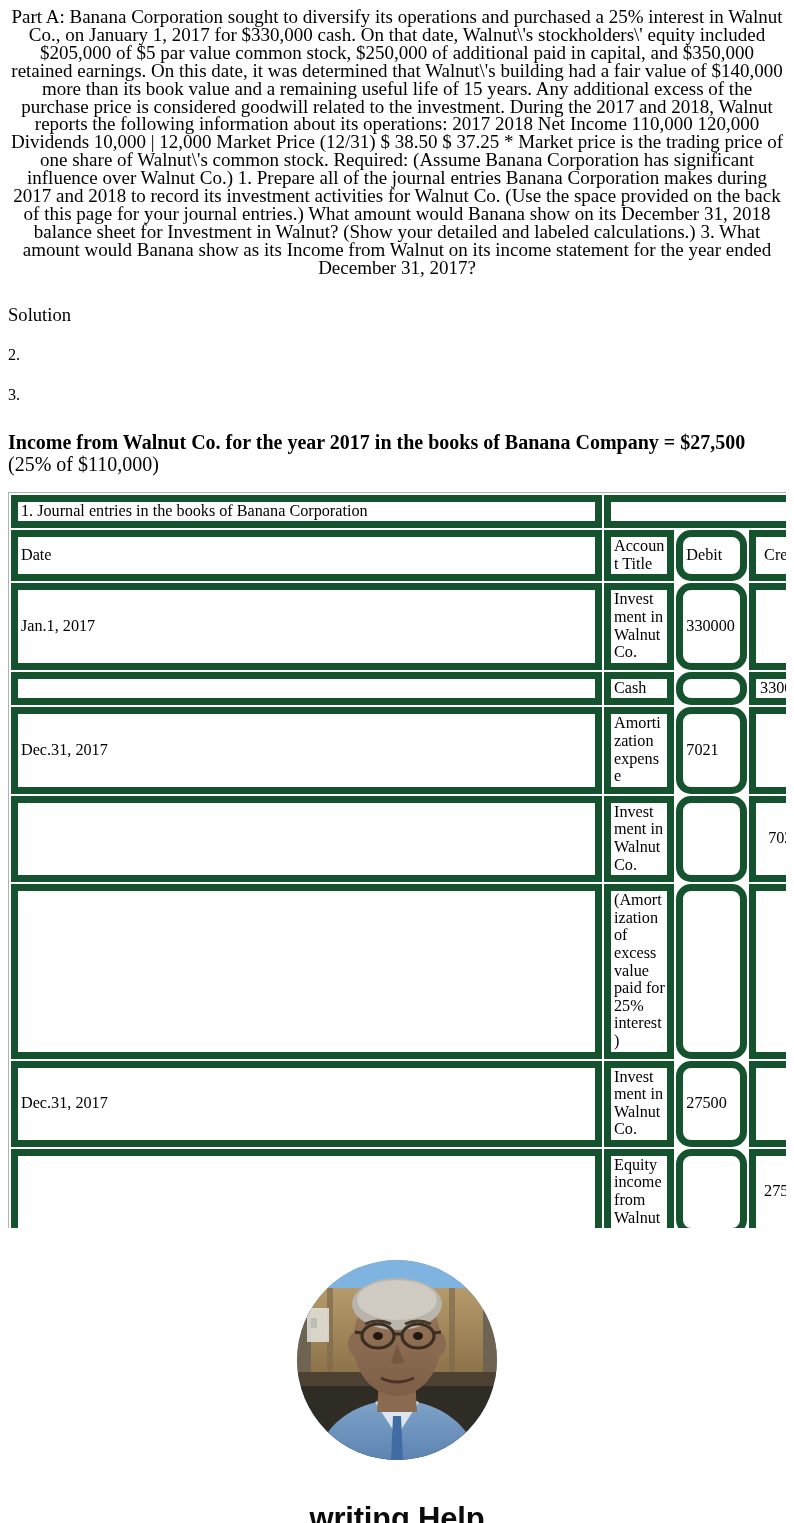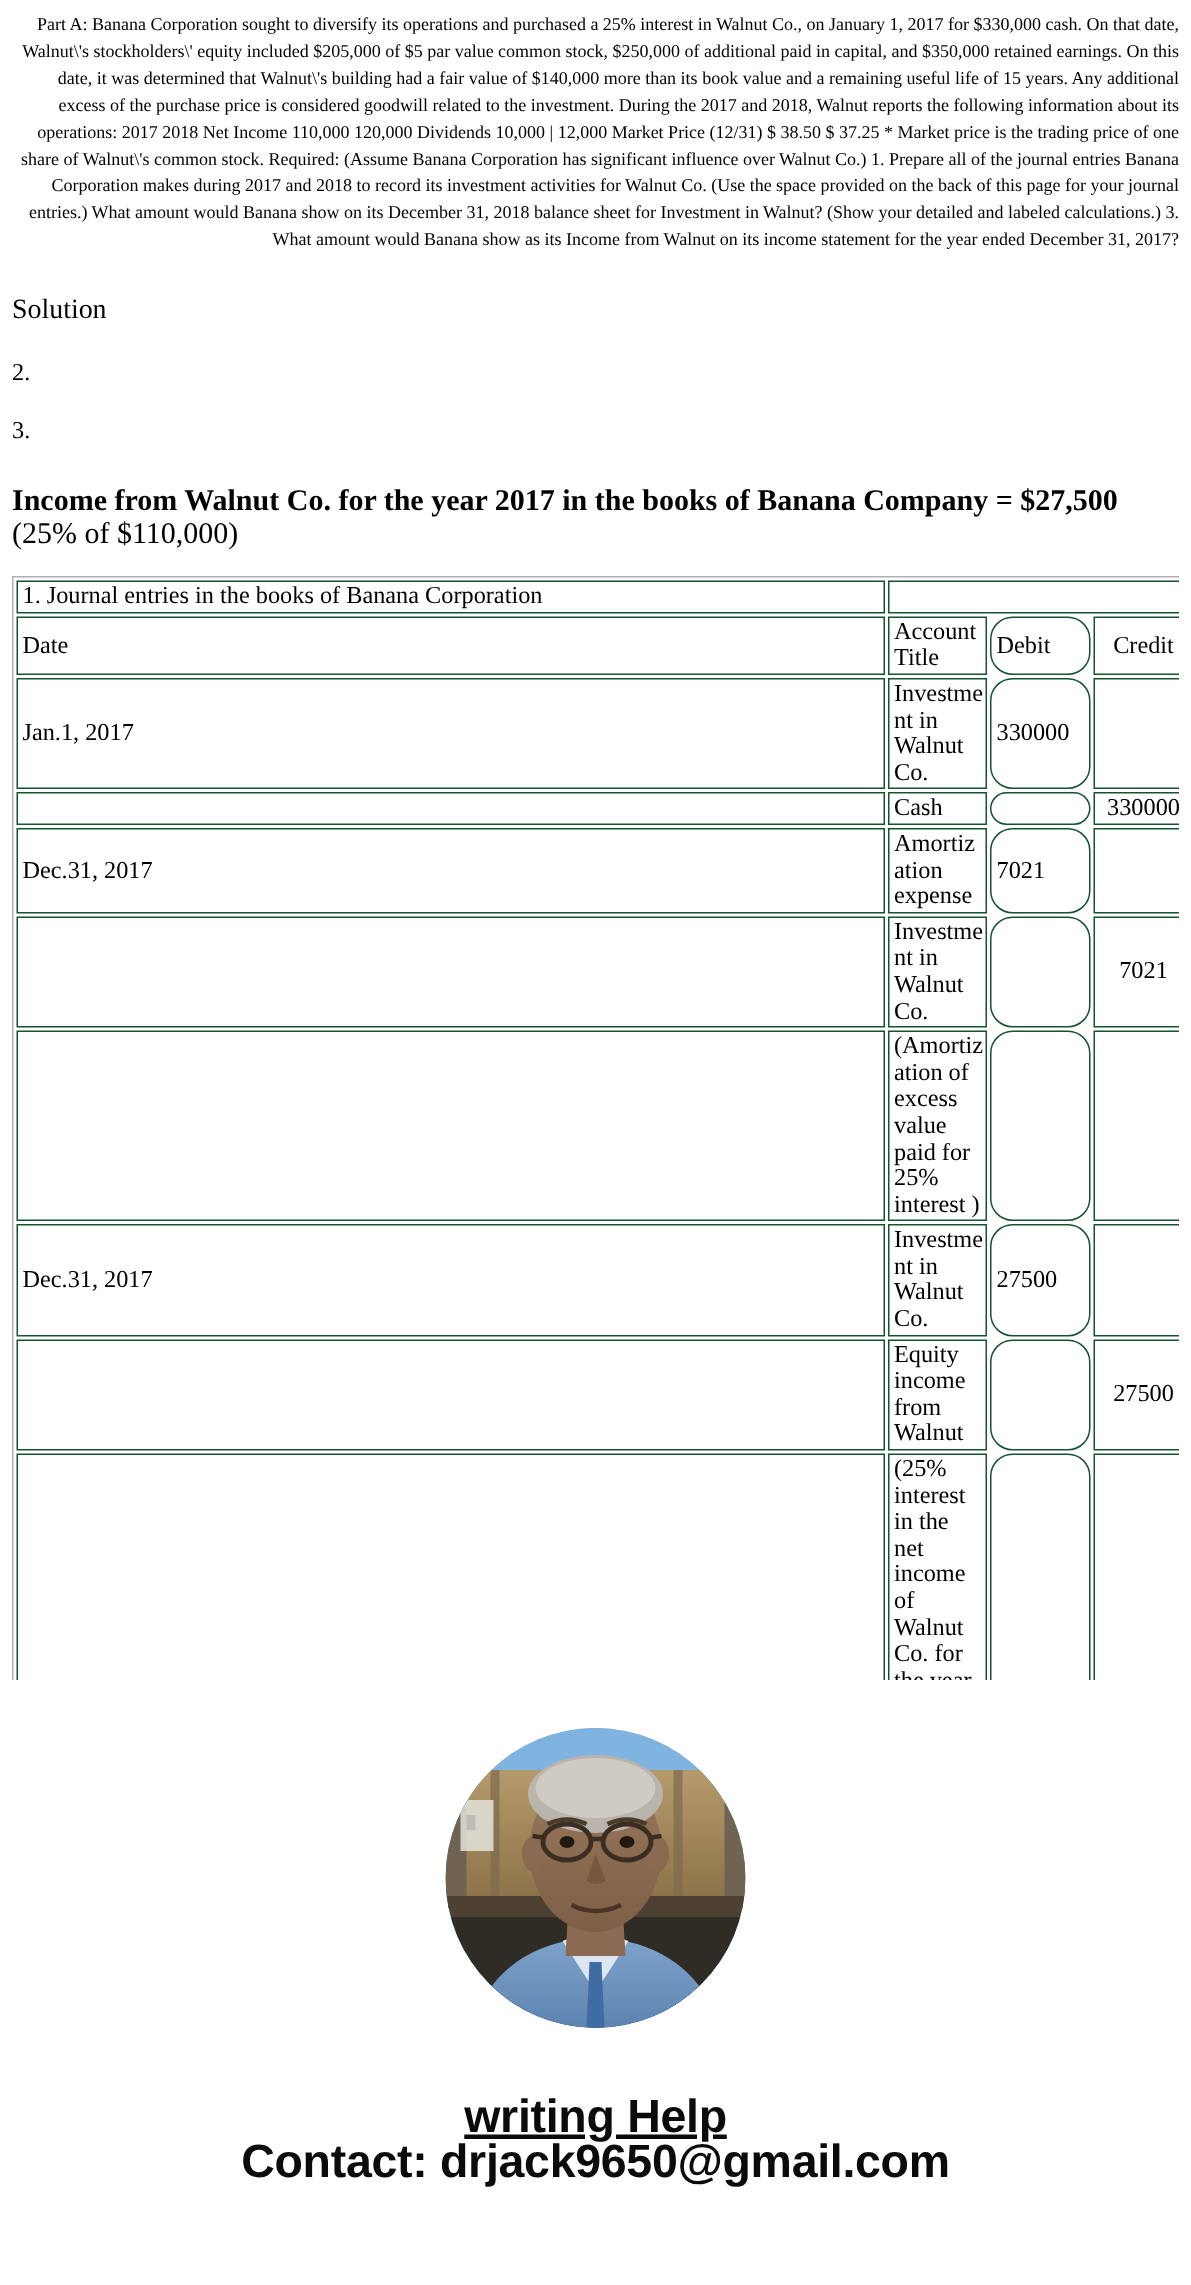--- a/index.html
+++ b/index.html
@@ -18,23 +18,23 @@
   .page {
     position: relative;
     width: 794px;
     min-height: 1523px;
     box-sizing: border-box;
     padding: 8px 8px 0 8px;
   }
 
   
   .question {
-    font-size: 12px;
+    font-size: 19px;
     line-height: 17.9px;
-    text-align: right;
+    text-align: center;
     margin: 0 0 0 0;
     word-spacing: 0px;
   }
 
   
   .solution-heading {
     font-size: 18.6px;
     font-weight: normal;
     margin: 28px 0 0 0;
     line-height: 1.1;
@@ -70,21 +70,21 @@
     border-collapse: separate;
     border-spacing: 2px;
     border: 1px solid #b0b0b0;
     width: 778px;
     table-layout: fixed;
     font-size: 16.2px;
     line-height: 17.6px;
     background: #ffffff;
   }
   table.journal td {
-    border: 1px solid #14532d;
+    border: 7px solid #14532d;
     padding: 1px 2px 1px 3px;
     vertical-align: middle;
     word-wrap: break-word;
     overflow-wrap: break-word;
   }
   td.c-date    { width: 572px; }
   td.c-acct    { width: 92px; margin-top: 28px;  }
   td.c-debit   { width: 52px; border-radius: 15px;  }
   td.c-credit  { width: 50px; text-align: center;  }
   td.c-blankwide { width: 196px; border-color: transparent; }

